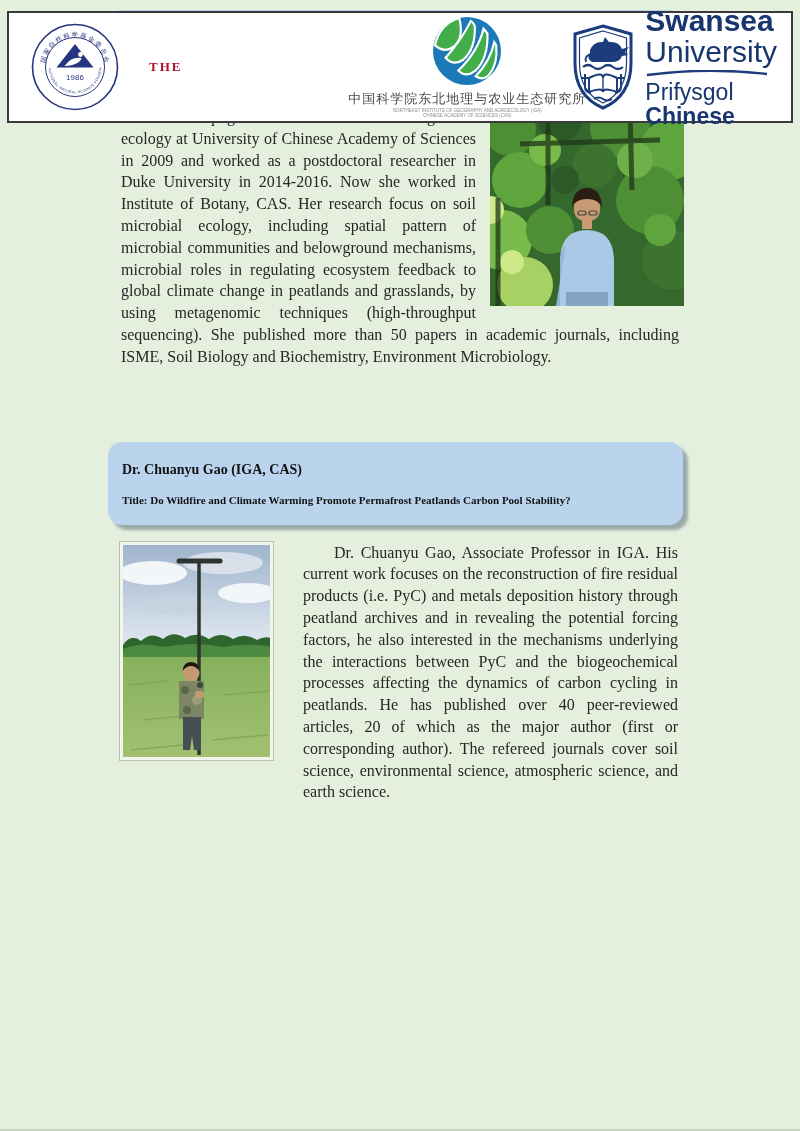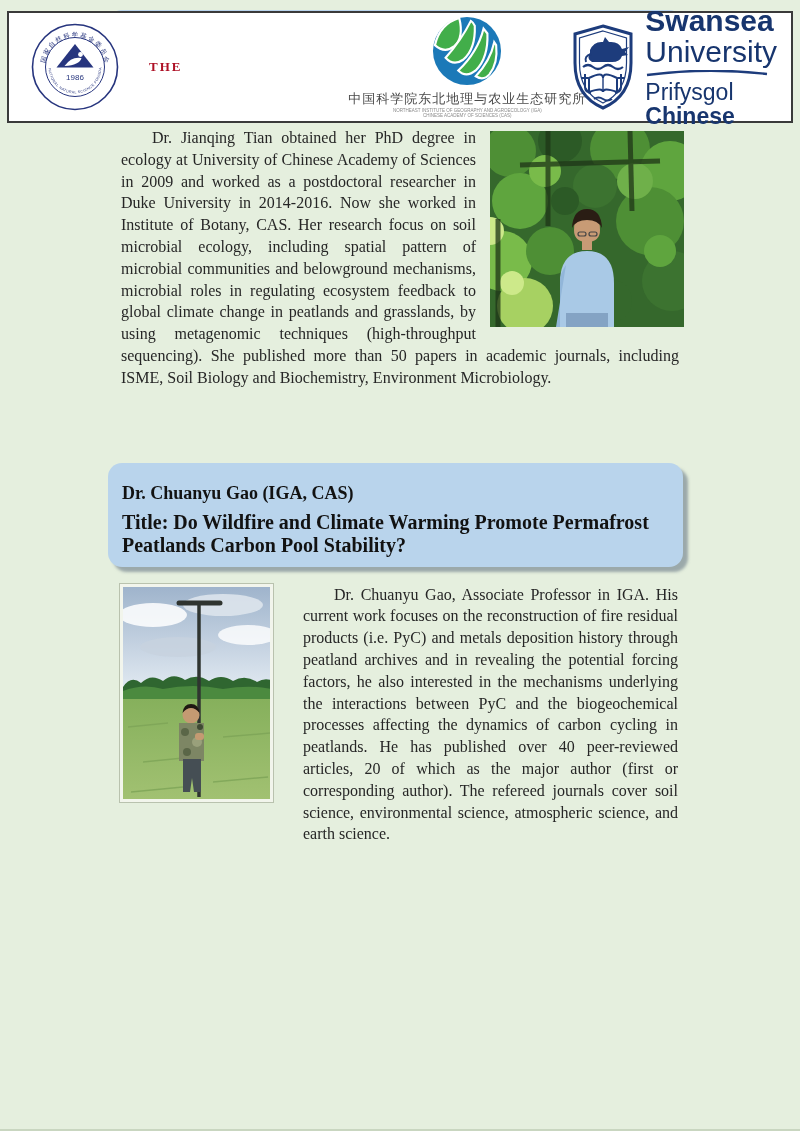--- a/index.html
+++ b/index.html
@@ -33,22 +33,22 @@
   .sw-text .cy { font-size:23px; }
   .sw-swoosh { display:block; margin:3px 0 4px 0; }
 
   
   .card {
     margin-left:108px; width:575px; background:#b9d4ec;
     border-radius:14px; padding:8px 12px 10px 14px;
     box-shadow:5px 5px 3px rgba(95,112,128,0.55);
     color:#121212; font-weight:bold;
   }
-  .card .name { font-size:18px; margin-bottom:7px;margin-top:12px; }
-  .card .title { font-size:20px; line-height:23px; }
+  .card .name { font-size:14px; margin-bottom:7px;margin-top:12px; }
+  .card .title { font-size:11px; line-height:30px; }
   .card1 { margin-top:10px; }
   .card2 { margin-top:74px; }
 
   
   .bio { color:#262626; font-size:16px; line-height:21.8px; text-align:justify; }
   .bio p { text-indent:31px; }
   .bio1 { margin:13px 121px 0 121px; }
   .photo1 {
     float:right; width:194px; height:196px; margin:4px -5px 6px 14px;
     overflow:hidden;

